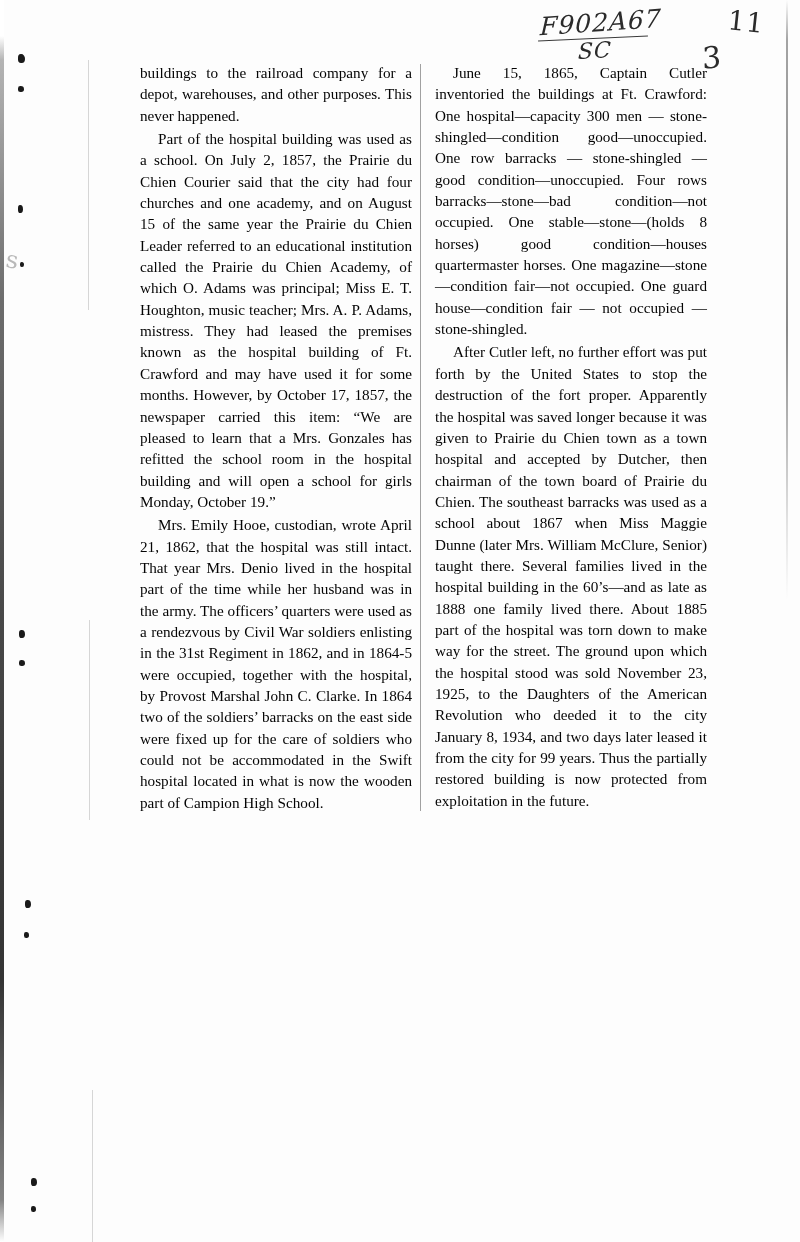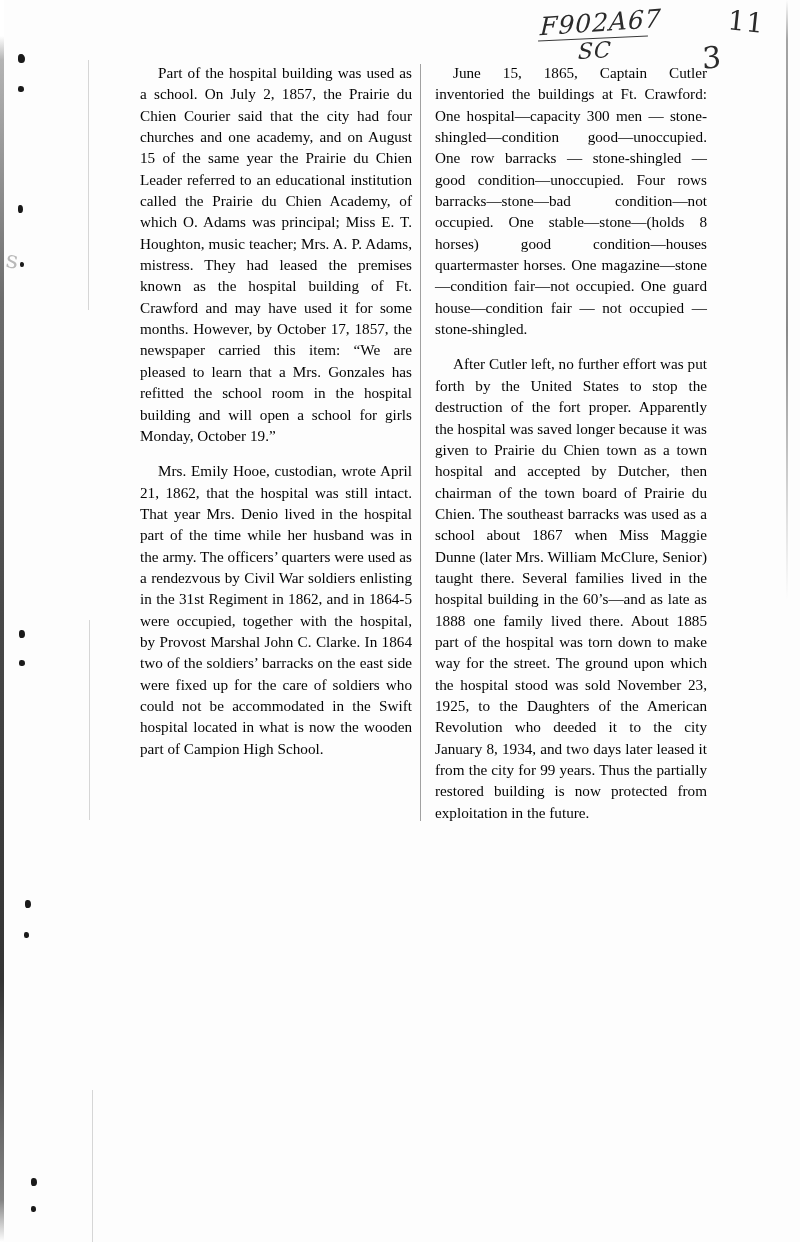--- a/index.html
+++ b/index.html
@@ -122,21 +122,21 @@
   .column.right { padding-left: 14px; }
   .col-divider {
     width: 1px;
     align-self: stretch;
     background: rgba(70,70,70,0.5);
     margin-top: 2px;
     margin-bottom: 2px;
     flex: 0 0 1px;
   }
   .para { margin: 0; text-indent: 0; }
-  .para + .para { margin-top: 14px; }
+  .para + .para { margin-top: 2px; }
   .para.indent { text-indent: 18px; }
   .para b { font-weight: 400; }
 
   
   .column { filter: contrast(1.06); }
 </style>
 </head>
 <body>
 
 <div id="page">
@@ -161,20 +161,21 @@
 
   <div class="handwriting" id="hand-callnum-top">F902A67</div>
   <div id="hand-callnum-underline"></div>
   <div class="handwriting" id="hand-callnum-bottom">SC</div>
   <div class="handwriting" id="hand-page-number">11</div>
   <div class="handwriting" id="hand-copy-number">3</div>
   <div class="handwriting" id="hand-margin-squiggle">s</div>
 
   <div id="clipping">
     <div class="column left" id="col-left">
+        <p class="para"><span>buildings to the railroad company for a depot, warehouses, and other purposes.  This never happened.</span></p>
         <p class="para indent"><span>Part of the hospital building was used as a school.  On July 2, 1857, the Prairie du Chien </span><b>Courier</b><span> said that the city had four churches and one academy, and on August 15 of the same year the Prairie du Chien </span><b>Leader</b><span> referred to an educational institution called the Prairie du Chien Academy, of which O. Adams was principal; Miss E. T. Houghton, music teacher; Mrs. A. P. Adams, mistress. They had leased the premises known as the hospital building of Ft. Crawford and may have used it for some months.  However, by October 17, 1857, the newspaper carried this item: “We are pleased to learn that a Mrs. Gonzales has refitted the school room in the hospital building and will open a school for girls Monday, October 19.”</span></p>
         <p class="para indent"><span>Mrs. Emily Hooe, custodian, wrote April 21, 1862, that the hospital was still intact.  That year Mrs. Denio lived in the hospital part of the time while her husband was in the army.  </span><b>The offi</b><span>cers’ quarters were used as a rendezvous by Civil War soldiers enlisting in the 31st Regiment in 1862, and in 1864-5 were occupied, together with the hospital, by Provost Marshal John C. Clarke.  In 1864 two of the soldiers’ barracks on the east side were fixed up for the care of soldiers who could not be accommodated in the Swift hospital located in what is now the wooden part of Campion High School.</span></p>
       </div>
     <div class="col-divider"></div>
     <div class="column right" id="col-right">
         <p class="para indent"><span>June 15, 1865, Captain Cutler inventoried the buildings at Ft. Crawford: One hospital—capacity </span><b>300</b><span> men — stone-shingled—condition good—unoccupied.  One row barracks — stone-shingled — good condition—unoccupied. Four rows barracks—stone—</span><b>bad</b><span> condition—not occupied. One stable—stone—(holds 8 horses) good condition—houses quartermaster horses. One magazine—stone—condition fair—not occupied.  One guard house—condition fair — not occupied — stone-shingled.</span></p>
         <p class="para indent"><span>After Cutler left, no further effort was put forth by the United States to stop the destruction of the fort proper.  Apparently the hospital was saved longer because it was given to Prairie du Chien town as a town hospital and accepted by Dutcher, then chairman of the town board of Prairie du Chien.  The southeast barracks was used as a school about 1867 when Miss Maggie Dunne (later Mrs. William McClure, Senior) taught there.  Several families lived in the hospital building in the 60’s—and as late as 1888 one family lived there.  About 1885 part of the hospital was torn down to make way for the street.  The ground upon which the hospital stood was sold November 23, 1925, to the Daughters of the American Revolution who deeded it to the city January 8, 1934, and two days later leased it from the city for 99 years.  Thus the partially restored building is now protected from exploitation in the future.</span></p>
       </div>
   </div>
 

